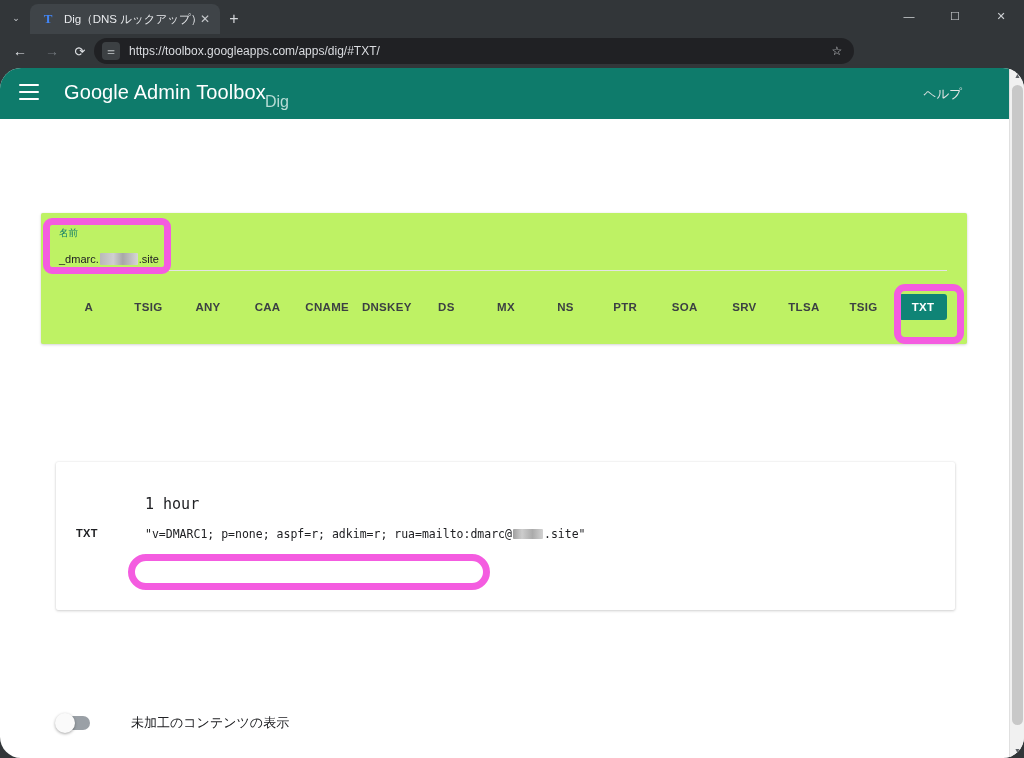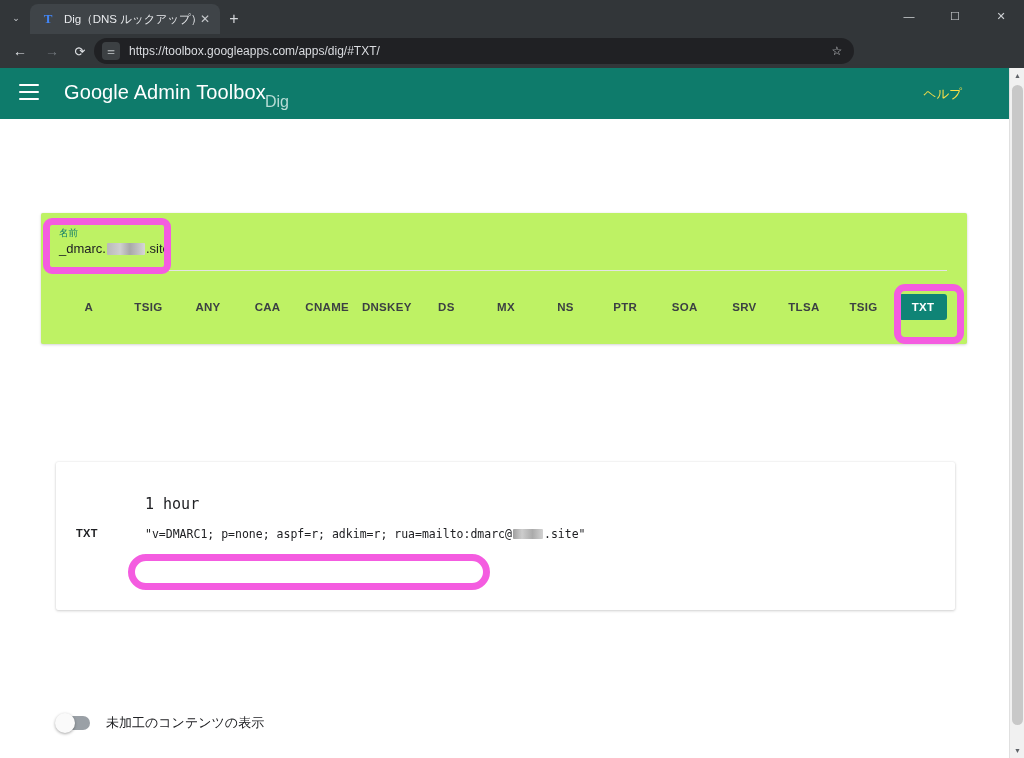--- a/index.html
+++ b/index.html
@@ -188,20 +188,21 @@
   }
   .kebab i { display:block; width:3px; height:3px; border-radius:50%; background:#dfe1e5; margin:1px 0; }
 
   
   .viewport {
     position: absolute;
     left: 0; top: 68px;
     width: 1024px; height: 690px;
     background: #ffffff;
     overflow: hidden;
+    border-radius: 21px;
   }
 
   .appbar {
     position: absolute;
     left: 0; top: 0;
     width: 1009px; height: 51px;
     background: #0e7b6b;
   }
   .hamburger {
     position: absolute;
@@ -228,21 +229,21 @@
     left: 265px; top: 17px;
     font-size: 16px;
     color: #b7dcd5;
     white-space: nowrap;
     margin-top: 8px;
   }
   .help-link {
     position: absolute;
     right: 47px; top: 18px;
     font-size: 12.5px;
-    color: #fde047;
+    color: #e5e5e5;
     white-space: nowrap;
   }
 
   
   .query-card {
     position: absolute;
     left: 41px; top: 145px;
     width: 926px; height: 131px;
     background: #bef264;
     border-radius: 2px;
@@ -252,22 +253,22 @@
     position: absolute;
     left: 18px; top: 13px;
     width: 886px;
   }
   .name-label {
     font-size: 9.5px;
     color: #0e7b6b;
     line-height: 13px;
   }
   .name-value {
-    margin-top: 2px;
-    font-size: 13px;
+    margin-top: 14px;
+    font-size: 11px;
     color: #202124;
     display: flex;
     align-items: center;
     white-space: nowrap;
   }
   .redact {
     display: inline-block;
     width: 38px;
     height: 12px;
     background: linear-gradient(90deg,#b9b9b9 0%, #cfcfcf 35%, #a8a8a8 60%, #d6d6d6 100%);
@@ -391,21 +392,21 @@
   }
   .switch .knob {
     position: absolute;
     left: -1px; top: -3px;
     width: 20px; height: 20px;
     border-radius: 50%;
     background: #fafafa;
     box-shadow: 0 1px 3px rgba(0,0,0,0.35);
   }
   .raw-label {
-    margin-left: 16px;
+    margin-left: 41px;
     font-size: 13px;
     color: #202124;
     white-space: nowrap;
   }
 
   
   .pg-scroll {
     position: absolute;
     right: 0; top: 0;
     width: 15px; height: 690px;

